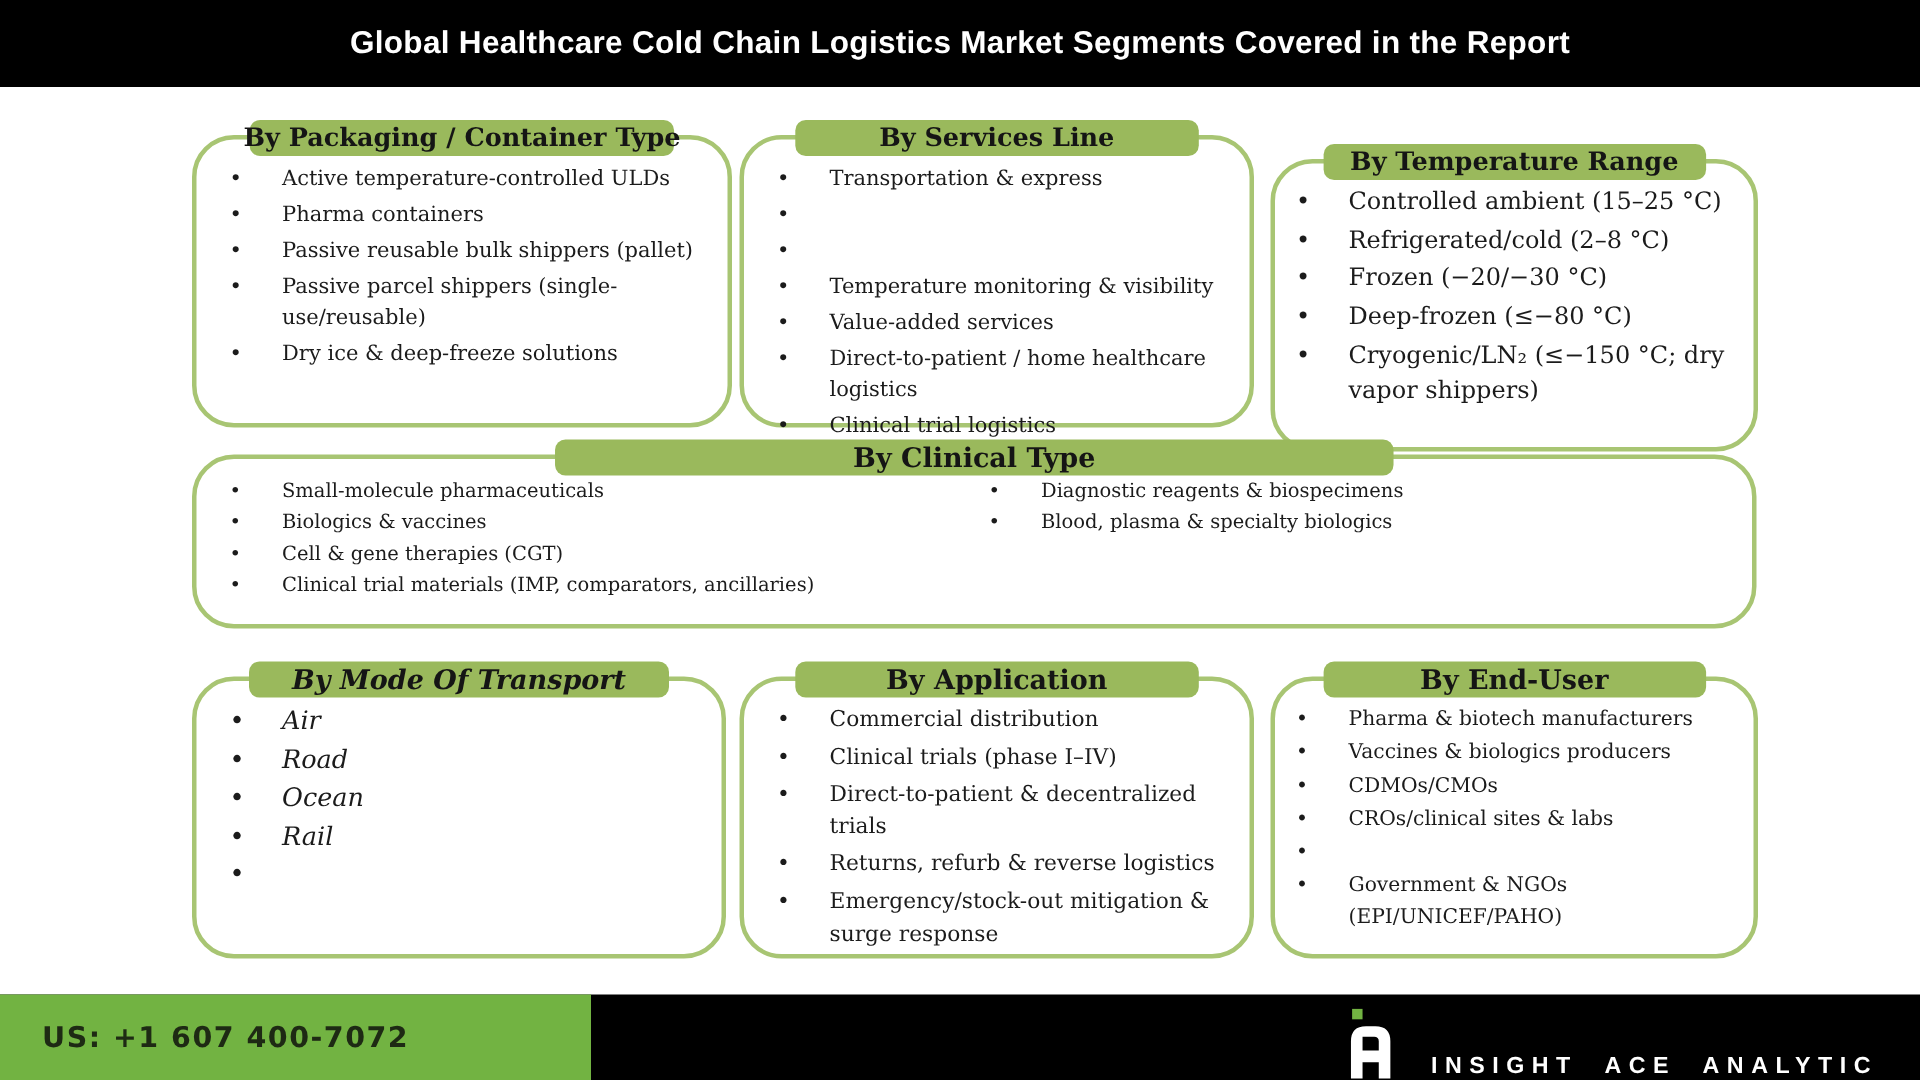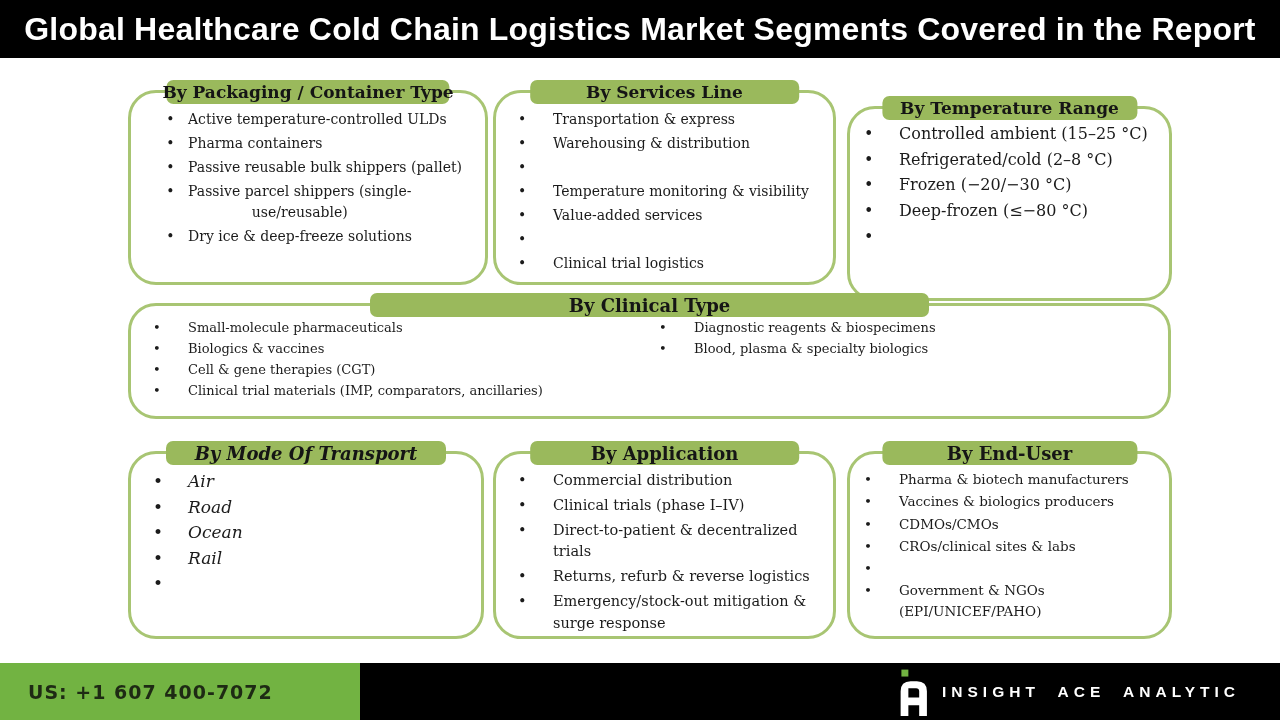--- a/index.html
+++ b/index.html
@@ -7,40 +7,40 @@
     position:relative;width:1280px;height:720px;background:#fff;overflow:hidden;
     font-family:"DejaVu Serif","Liberation Serif",serif;color:#1b1b1b;
   }
   
   .title-bar{
     position:absolute;top:0;left:0;width:1280px;height:58px;
     background:var(--bar-black,#000);display:flex;align-items:center;justify-content:center;
   }
   .title-bar h1{
     margin:0;color:#fff;font-family:"Liberation Sans",sans-serif;
-    font-weight:700;font-size:32px;letter-spacing:.2px;white-space:nowrap;
+    font-weight:700;font-size:21px;letter-spacing:.2px;white-space:nowrap;
   }
   
   .seg-box{
     position:absolute;background:#fff;
     border:3px solid var(--border-green,#a8c573);border-radius:28px;
   }
   .seg-header{
     position:absolute;top:-13px;left:50%;transform:translateX(-50%);
     width:80%;height:24px;background:var(--accent-green,#9ab95c);
     border-radius:7px;display:flex;align-items:center;justify-content:center;
     font-weight:700;font-size:17px;color:#151515;white-space:nowrap;padding:0 8px;box-sizing:border-box;
   }
   .row3 .seg-header{font-size:18px;}
   ul.seg-list{list-style:none;margin:0;padding:16px 12px 0 22px;}
   .seg-list li{display:flex;margin-bottom:3px;line-height:1.5;}
   .bullet{flex:0 0 35px;}
   .li-text{white-space:pre-line;}
 
-  #box-packaging  {left:128px;top:90px;width:354px;height:189px;font-size:14px;text-align:center;}
+  #box-packaging  {left:128px;top:90px;width:354px;height:189px;font-size:14px;}
   #box-services   {left:493px;top:90px;width:337px;height:189px;font-size:14px;}
   #box-temperature{left:847px;top:90px;width:319px;height:189px;font-size:16px;margin-top:16px;}
   #box-temperature ul.seg-list{padding:14px 10px 0 14px;}
   #box-temperature .seg-list li{line-height:1.42;}
 
   #box-product    {left:128px;top:303px;width:1037px;height:110px;font-size:13px;}
   #box-product .seg-header{width:54%;font-size:18px;}
   .product-cols{display:flex;padding-top:13px;}
   .product-cols ul.seg-list{padding-top:0;}
   .col-left{flex:0 0 520px;}
@@ -54,29 +54,29 @@
   #box-application ul.seg-list{padding-right:8px;}
   #box-enduser    {left:847px;top:451px;width:319px;height:182px;font-size:13.5px;}
   #box-enduser ul.seg-list{padding:15px 6px 0 14px;}
   #box-enduser .seg-list li{margin-bottom:2px;}
 
   
   .bottom-bar{
     position:absolute;left:0;top:663px;width:1280px;height:57px;background:var(--bar-black,#000);
   }
   .phone-section{
-    position:absolute;left:0;top:0;width:360px;height:57px;
+    position:absolute;left:0;top:0;width:394px;height:57px;
     background:var(--footer-green,#72b342);display:flex;align-items:center;
   }
   .phone{
     margin-left:28px;font-family:"DejaVu Sans","Liberation Sans",sans-serif;
     font-weight:700;font-size:19px;color:#1e2a14;letter-spacing:1px;white-space:nowrap;
   }
   .brand{
-    position:absolute;left:896px;top:0;height:57px;display:flex;align-items:center;gap:12px;
+    position:absolute;left:896px;top:0;height:57px;display:flex;align-items:flex-end;gap:24px;
   }
   .brand-text{
     color:#fff;font-family:"Liberation Sans",sans-serif;font-weight:700;
     font-size:15.5px;letter-spacing:5px;word-spacing:9px;white-space:nowrap;
   }
   .logo-mark{display:block;}
 </style>
 </head>
 <body>
 
@@ -115,35 +115,36 @@
 
   <div class="seg-box" id="box-services">
     <div class="seg-header">By Services Line</div>
     <ul class="seg-list">
         <li>
           <span class="bullet">•</span>
           <span class="li-text">Transportation &amp; express</span>
         </li>
         <li>
           <span class="bullet">•</span>
-          <span class="li-text">Warehousing &amp; distribution</span>
         </li>
         <li>
           <span class="bullet">•</span>
         </li>
         <li>
           <span class="bullet">•</span>
           <span class="li-text">Temperature monitoring &amp; visibility</span>
         </li>
         <li>
           <span class="bullet">•</span>
           <span class="li-text">Value-added services</span>
         </li>
         <li>
           <span class="bullet">•</span>
+          <span class="li-text">Direct-to-patient / home healthcare
+logistics</span>
         </li>
         <li>
           <span class="bullet">•</span>
           <span class="li-text">Clinical trial logistics</span>
         </li>
       </ul>
   </div>
 
   <div class="seg-box" id="box-temperature">
     <div class="seg-header">By Temperature Range</div>
@@ -159,20 +160,22 @@
         <li>
           <span class="bullet">•</span>
           <span class="li-text">Frozen (−20/−30 °C)</span>
         </li>
         <li>
           <span class="bullet">•</span>
           <span class="li-text">Deep-frozen (≤−80 °C)</span>
         </li>
         <li>
           <span class="bullet">•</span>
+          <span class="li-text">Cryogenic/LN₂ (≤−150 °C; dry
+vapor shippers)</span>
         </li>
       </ul>
   </div>
 
   <div class="seg-box" id="box-product">
     <div class="seg-header">By Clinical Type</div>
     <div class="product-cols">
       <div class="col-left">
         <ul class="seg-list">
             <li>

